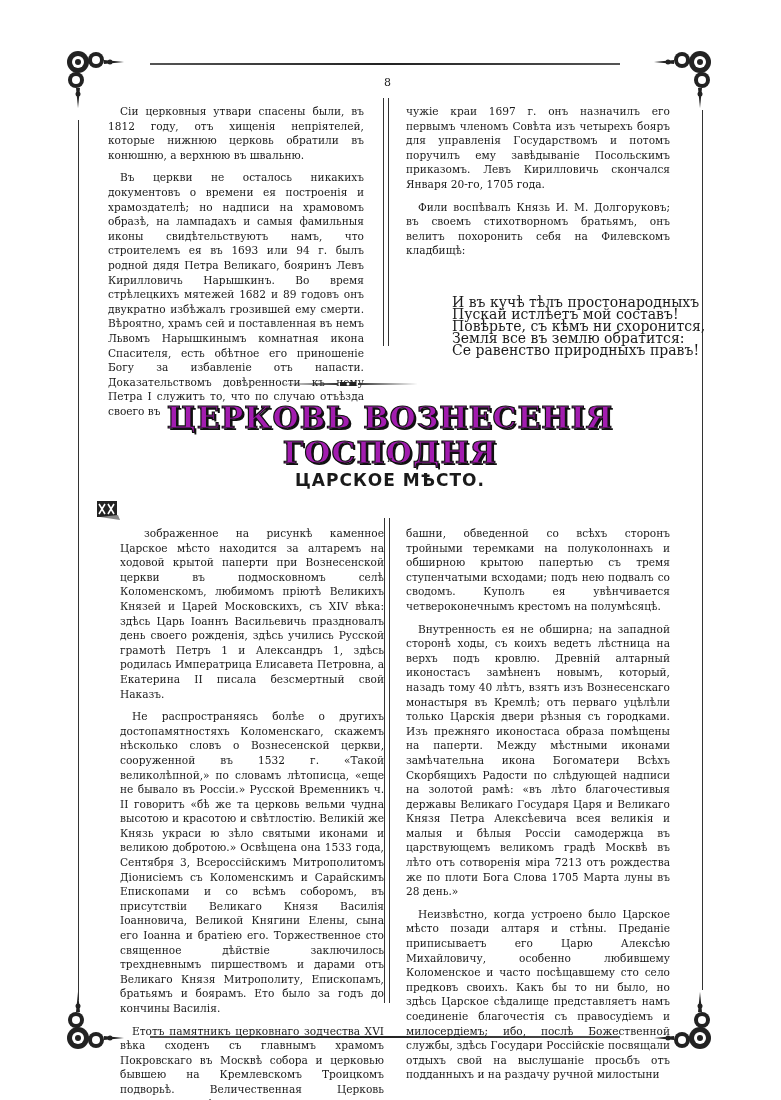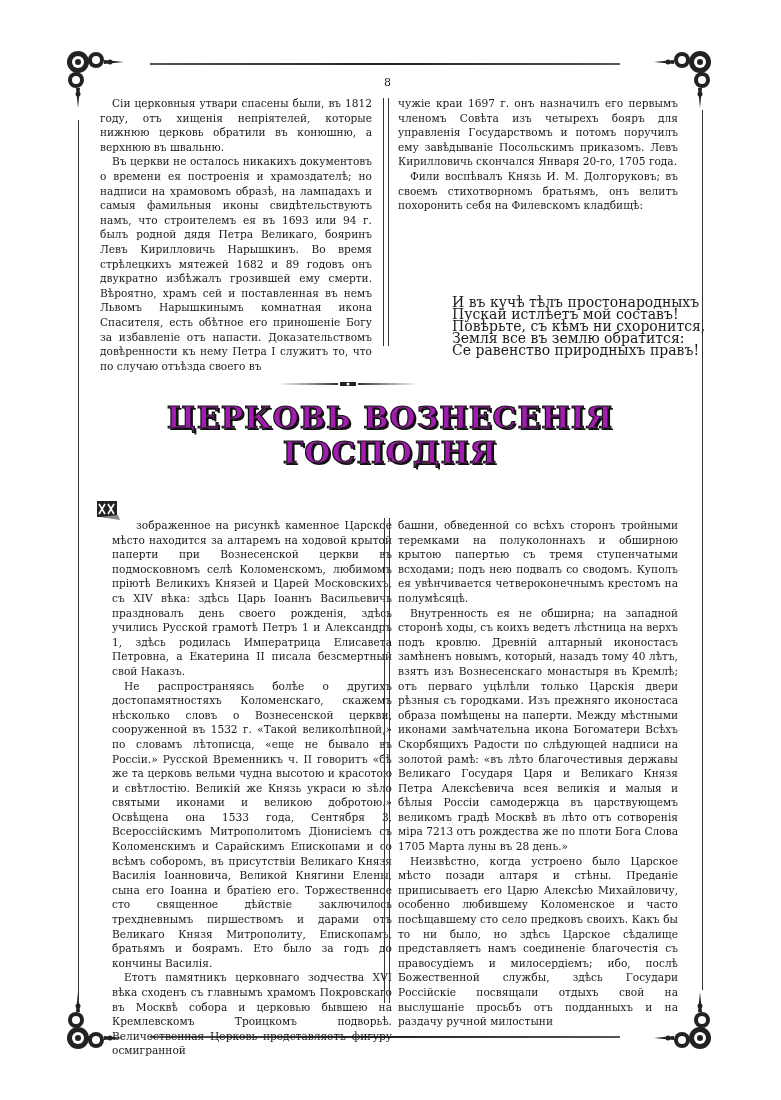--- a/index.html
+++ b/index.html
@@ -16,21 +16,21 @@
   .rule-right { left: 702px; top: 110px; height: 880px; }
   .corner { position: absolute; width: 62px; height: 62px; }
   .corner-tl { left: 64px; top: 48px; }
   .corner-tr { left: 652px; top: 48px; }
   .corner-bl { left: 64px; top: 990px; }
   .corner-br { left: 652px; top: 990px; }
 
   .page-number { position: absolute; left: 384px; top: 76px; font-size: 11px; }
 
   .col { position: absolute; font-size: 10.6px; line-height: 14.6px; text-align: justify; }
-  .col p { margin: 0; text-indent: 12px; }
+  .col p { margin: 8px; text-indent: 12px; }
   .col p.first { text-indent: 0; }
   .col-tl { left: 100px; top: 96px; width: 272px; }
   .col-tr { left: 398px; top: 96px; width: 280px; }
   .col-bl { left: 112px; top: 518px; width: 280px; }
   .col-br { left: 398px; top: 518px; width: 280px; }
 
   .col-divider { position: absolute; width: 4px; border-left: 1px solid #333; border-right: 1px solid #333; }
   .div-top { left: 383px; top: 98px; height: 248px; }
   .div-bot { left: 384px; top: 518px; height: 485px; }
 
@@ -134,20 +134,21 @@
 
   <svg class="sep-ornament" viewBox="0 0 140 6">
     <path d="M0 3 L60 2 L60 4 Z" fill="#333"></path>
     <rect x="62" y="1" width="16" height="4" fill="#222"></rect>
     <circle cx="70" cy="3" r="1.5" fill="#fff"></circle>
     <path d="M140 3 L80 2 L80 4 Z" fill="#333"></path>
   </svg>
 
   <div class="title-main">ЦЕРКОВЬ ВОЗНЕСЕНІЯ ГОСПОДНЯ</div>
   <div class="title-and">и</div>
+  <div class="title-sub">ЦАРСКОЕ МѢСТО.</div>
 
   <svg class="dropcap" viewBox="0 0 26 22">
     <rect x="1" y="1" width="20" height="16" fill="#222"></rect>
     <path d="M3 4 L9 14 M9 4 L3 14 M12 4 L18 14 M18 4 L12 14" stroke="#fff" stroke-width="1.6"></path>
     <path d="M4 17 L24 20 L22 15" fill="#888"></path>
   </svg>
 
   <div class="col col-bl">
     <p class="first"><span class="dropcap-indent"></span><span>зображенное на рисункѣ каменное Царское мѣсто находится за алтаремъ на ходовой крытой паперти при Вознесенской церкви въ подмосковномъ селѣ Коломенскомъ, любимомъ пріютѣ Великихъ Князей и Царей Московскихъ, съ XIV вѣка: здѣсь Царь Іоаннъ Васильевичь праздновалъ день своего рожденія, здѣсь учились Русской грамотѣ Петръ 1 и Александръ 1, здѣсь родилась Императрица Елисавета Петровна, а Екатерина II писала безсмертный свой Наказъ.</span></p>
     <p>Не распространяясь болѣе о другихъ достопамятностяхъ Коломенскаго, скажемъ нѣсколько словъ о Вознесенской церкви, сооруженной въ 1532 г. «Такой великолѣпной,» по словамъ лѣтописца, «еще не бывало въ Россіи.» Русской Временникъ ч. II говоритъ «бѣ же та церковь вельми чудна высотою и красотою и свѣтлостію. Великій же Князь украси ю зѣло святыми иконами и великою добротою.» Освѣщена она 1533 года, Сентября 3, Всероссійскимъ Митрополитомъ Діонисіемъ съ Коломенскимъ и Сарайскимъ Епископами и со всѣмъ соборомъ, въ присутствіи Великаго Князя Василія Іоанновича, Великой Княгини Елены, сына его Іоанна и братіею его. Торжественное сто священное дѣйствіе заключилось трехдневнымъ пиршествомъ и дарами отъ Великаго Князя Митрополиту, Епископамъ, братьямъ и боярамъ. Ето было за годъ до кончины Василія.</p>

